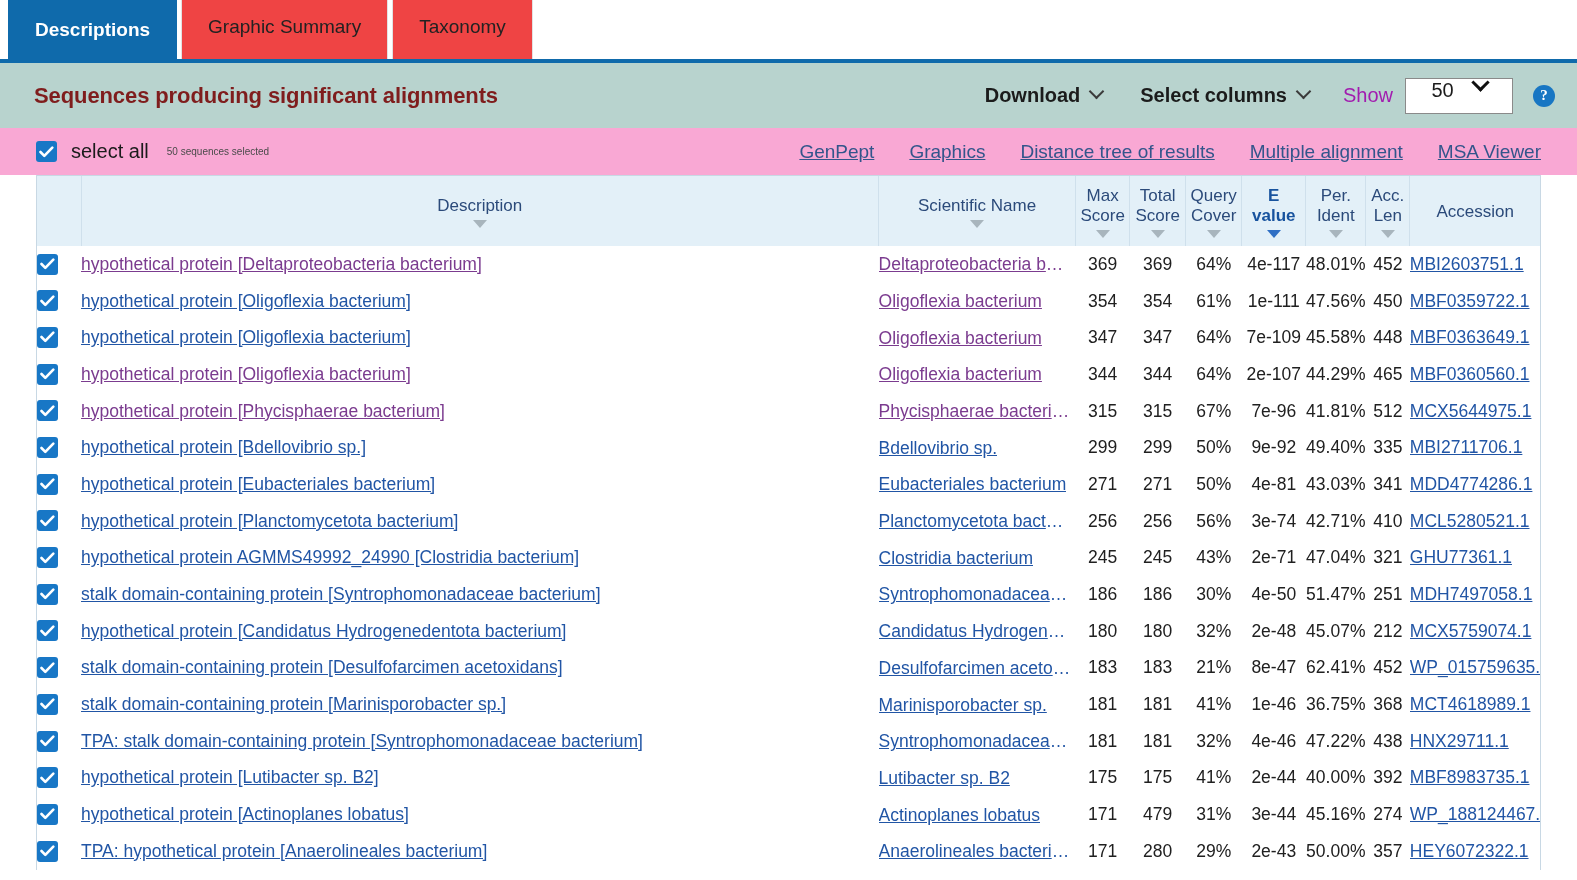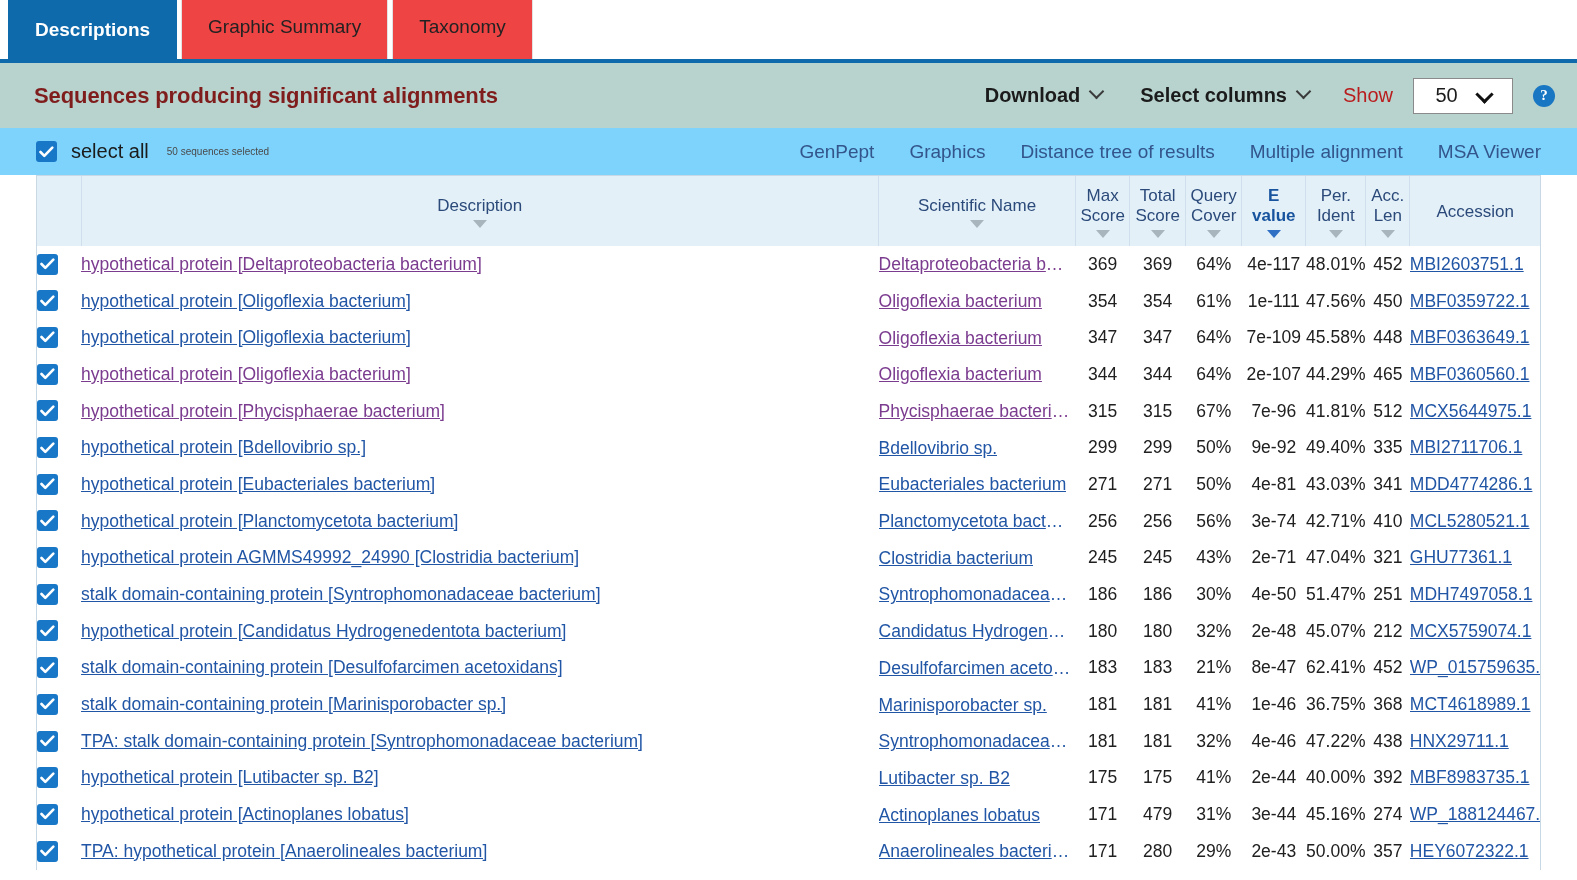--- a/index.html
+++ b/index.html
@@ -85,31 +85,31 @@
     content: "";
     position: absolute;
     left: 0; top: 0;
     width: 9px; height: 9px;
     border-right: 2px solid #3b3b3b;
     border-bottom: 2px solid #3b3b3b;
     transform: rotate(45deg);
   }
   .show-label {
     font-size: 20px;
-    color: #b91c1c;
+    color: #a21caf;
     margin-left: 14px;
-    margin-right: 20px;
+    margin-right: 12px;
     text-align: right;
   }
   .show-select {
-    width: 100px; height: 36px;
+    width: 108px; height: 36px;
     background: #ffffff;
     border: 1px solid #8a8a8a;
     display: flex;
-    align-items: center;
+    align-items: flex-start;
     justify-content: center;
     gap: 19px;
     font-size: 20px;
     color: #1b1b1b;
     cursor: pointer;
   }
   .sel-chev {
     display: inline-block;
     width: 14px; height: 9px;
     position: relative;
@@ -137,21 +137,21 @@
     cursor: pointer;
     font-family: "Liberation Serif", serif;
   }
 
   
   .toolbar {
     height: 47px;
     display: flex;
     align-items: center;
     padding: 0 36px 0 36px;
-    background: #7dd3fc;
+    background: #f9a8d4;
   }
   .cb {
     width: 21px; height: 21px;
     border-radius: 3px;
     background: #1877c6;
     display: inline-flex;
     align-items: center;
     justify-content: center;
     cursor: pointer;
     flex: none;
@@ -169,20 +169,21 @@
   }
   .toollinks {
     margin-left: auto;
     display: flex;
     align-items: center;
     gap: 35px;
   }
   .toollinks a {
     font-size: 19px;
     color: #33558b;
+    text-decoration: underline;
     cursor: pointer;
   }
 
   
   .tablewrap {
     margin: 0 36px;
     border: 1px solid #c8d8e4;
     border-bottom: none;
     background: #ffffff;
   }

